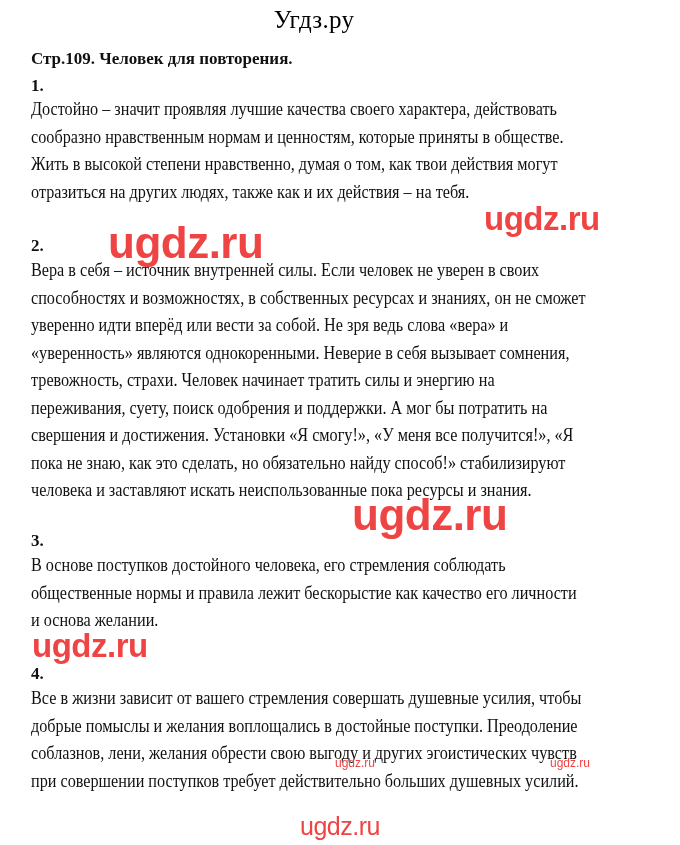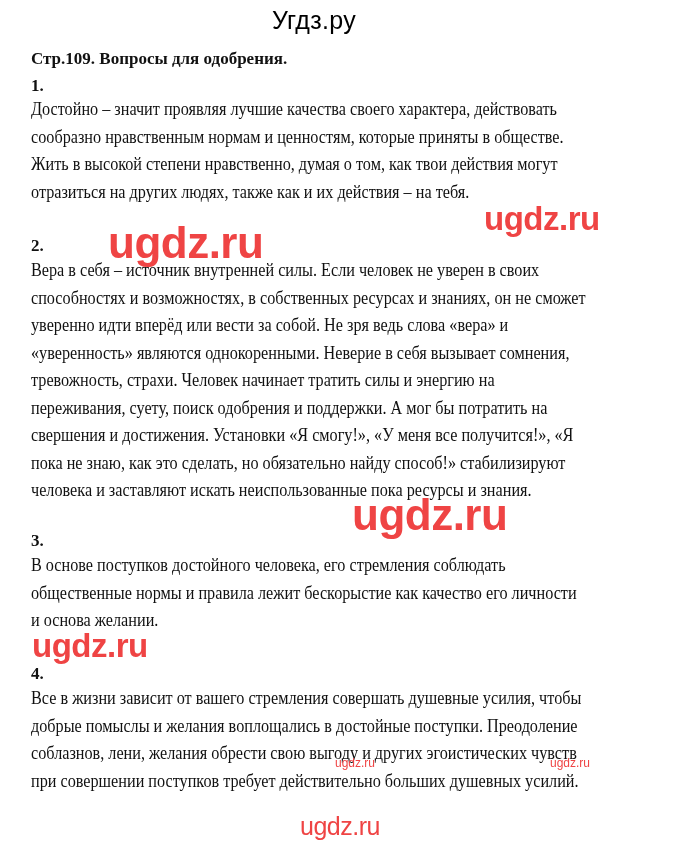--- a/index.html
+++ b/index.html
@@ -14,21 +14,21 @@
       overflow: hidden;
       color: #111111;
       font-family: "Liberation Serif", serif;
     }
     .site-title {
       position: absolute;
       top: 6px;
       left: 0;
       width: 628px;
       text-align: center;
-      font-family: Liberation Sans, sans-serif;
+      font-family: Liberation Serif, serif;
       font-size: 25px;
       font-weight: normal;
       color: #000;
       letter-spacing: 0.3px;
     }
     .heading {
       position: absolute;
       left: 31px;
       top: 49px;
       font-size: 17px;
@@ -68,21 +68,21 @@
     .wm-big { font-size: 44px; }
     .wm-mid { font-size: 33px; }
     .wm-small { font-size: 12px; font-weight: normal; letter-spacing: 0; }
     .wm-foot { font-size: 25px; font-weight: normal; }
   </style>
 </head>
 <body>
 
 <div class="site-title">Угдз.ру</div>
 
-<div class="heading">Стр.109. Вопросы для одобрения.</div>
+<div class="heading">Стр.109. Человек для повторения.</div>
 
 <div class="num" style="top:76px;">1.</div>
 <div class="para" style="top:96px;">
   <span class="line">Достойно – значит проявляя лучшие качества своего характера, действовать</span>
   <span class="line">сообразно нравственным нормам и ценностям, которые приняты в обществе.</span>
   <span class="line">Жить в высокой степени нравственно, думая о том, как твои действия могут</span>
   <span class="line">отразиться на других людях, также как и их действия – на тебя.</span>
 </div>
 
 <div class="num" style="top:236px;">2.</div>

